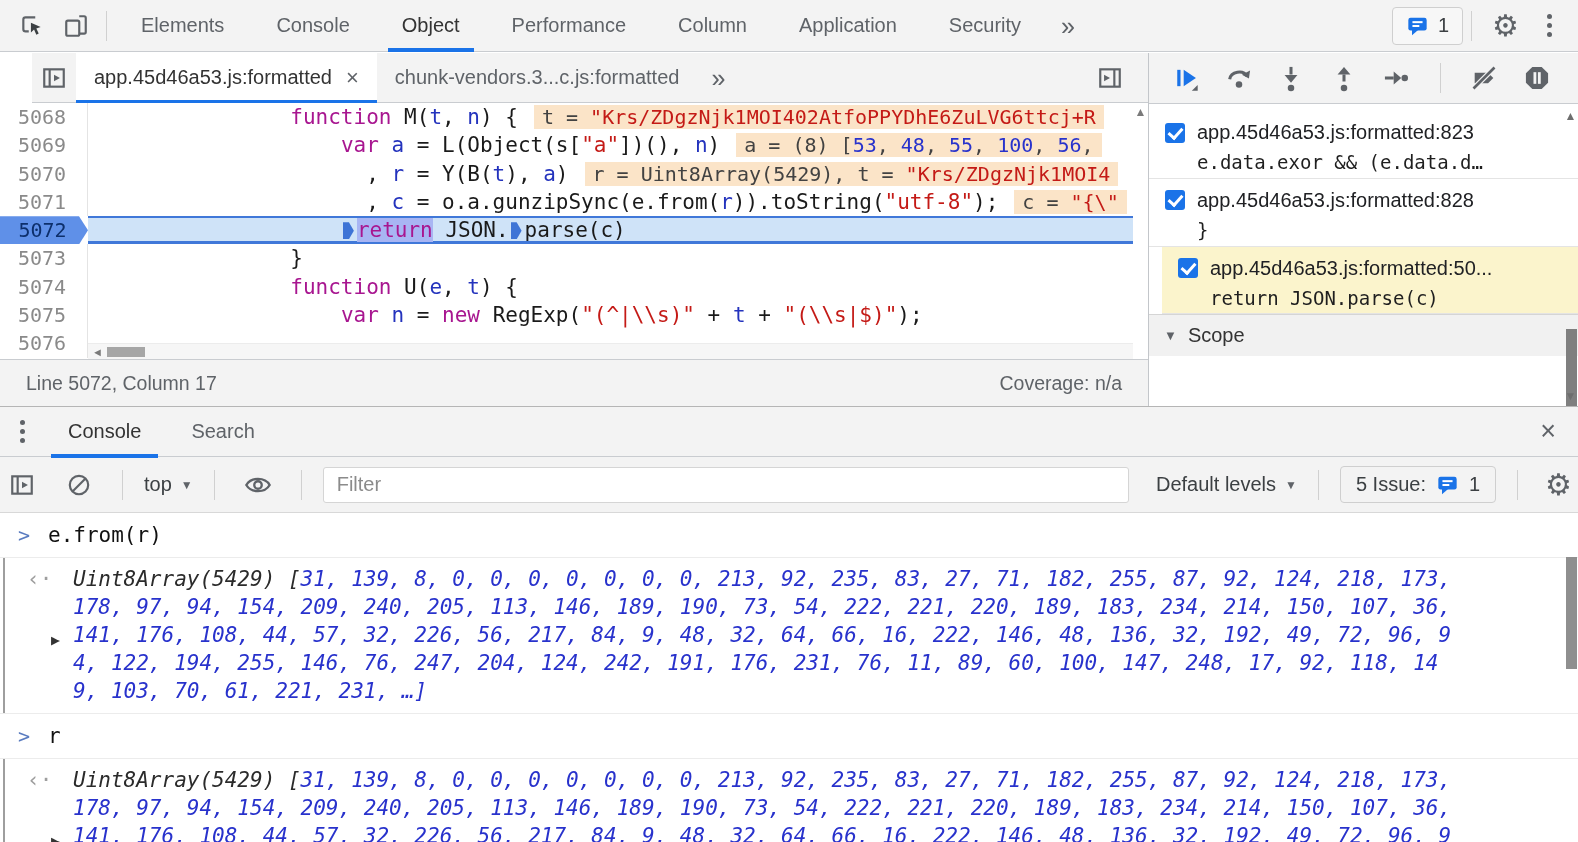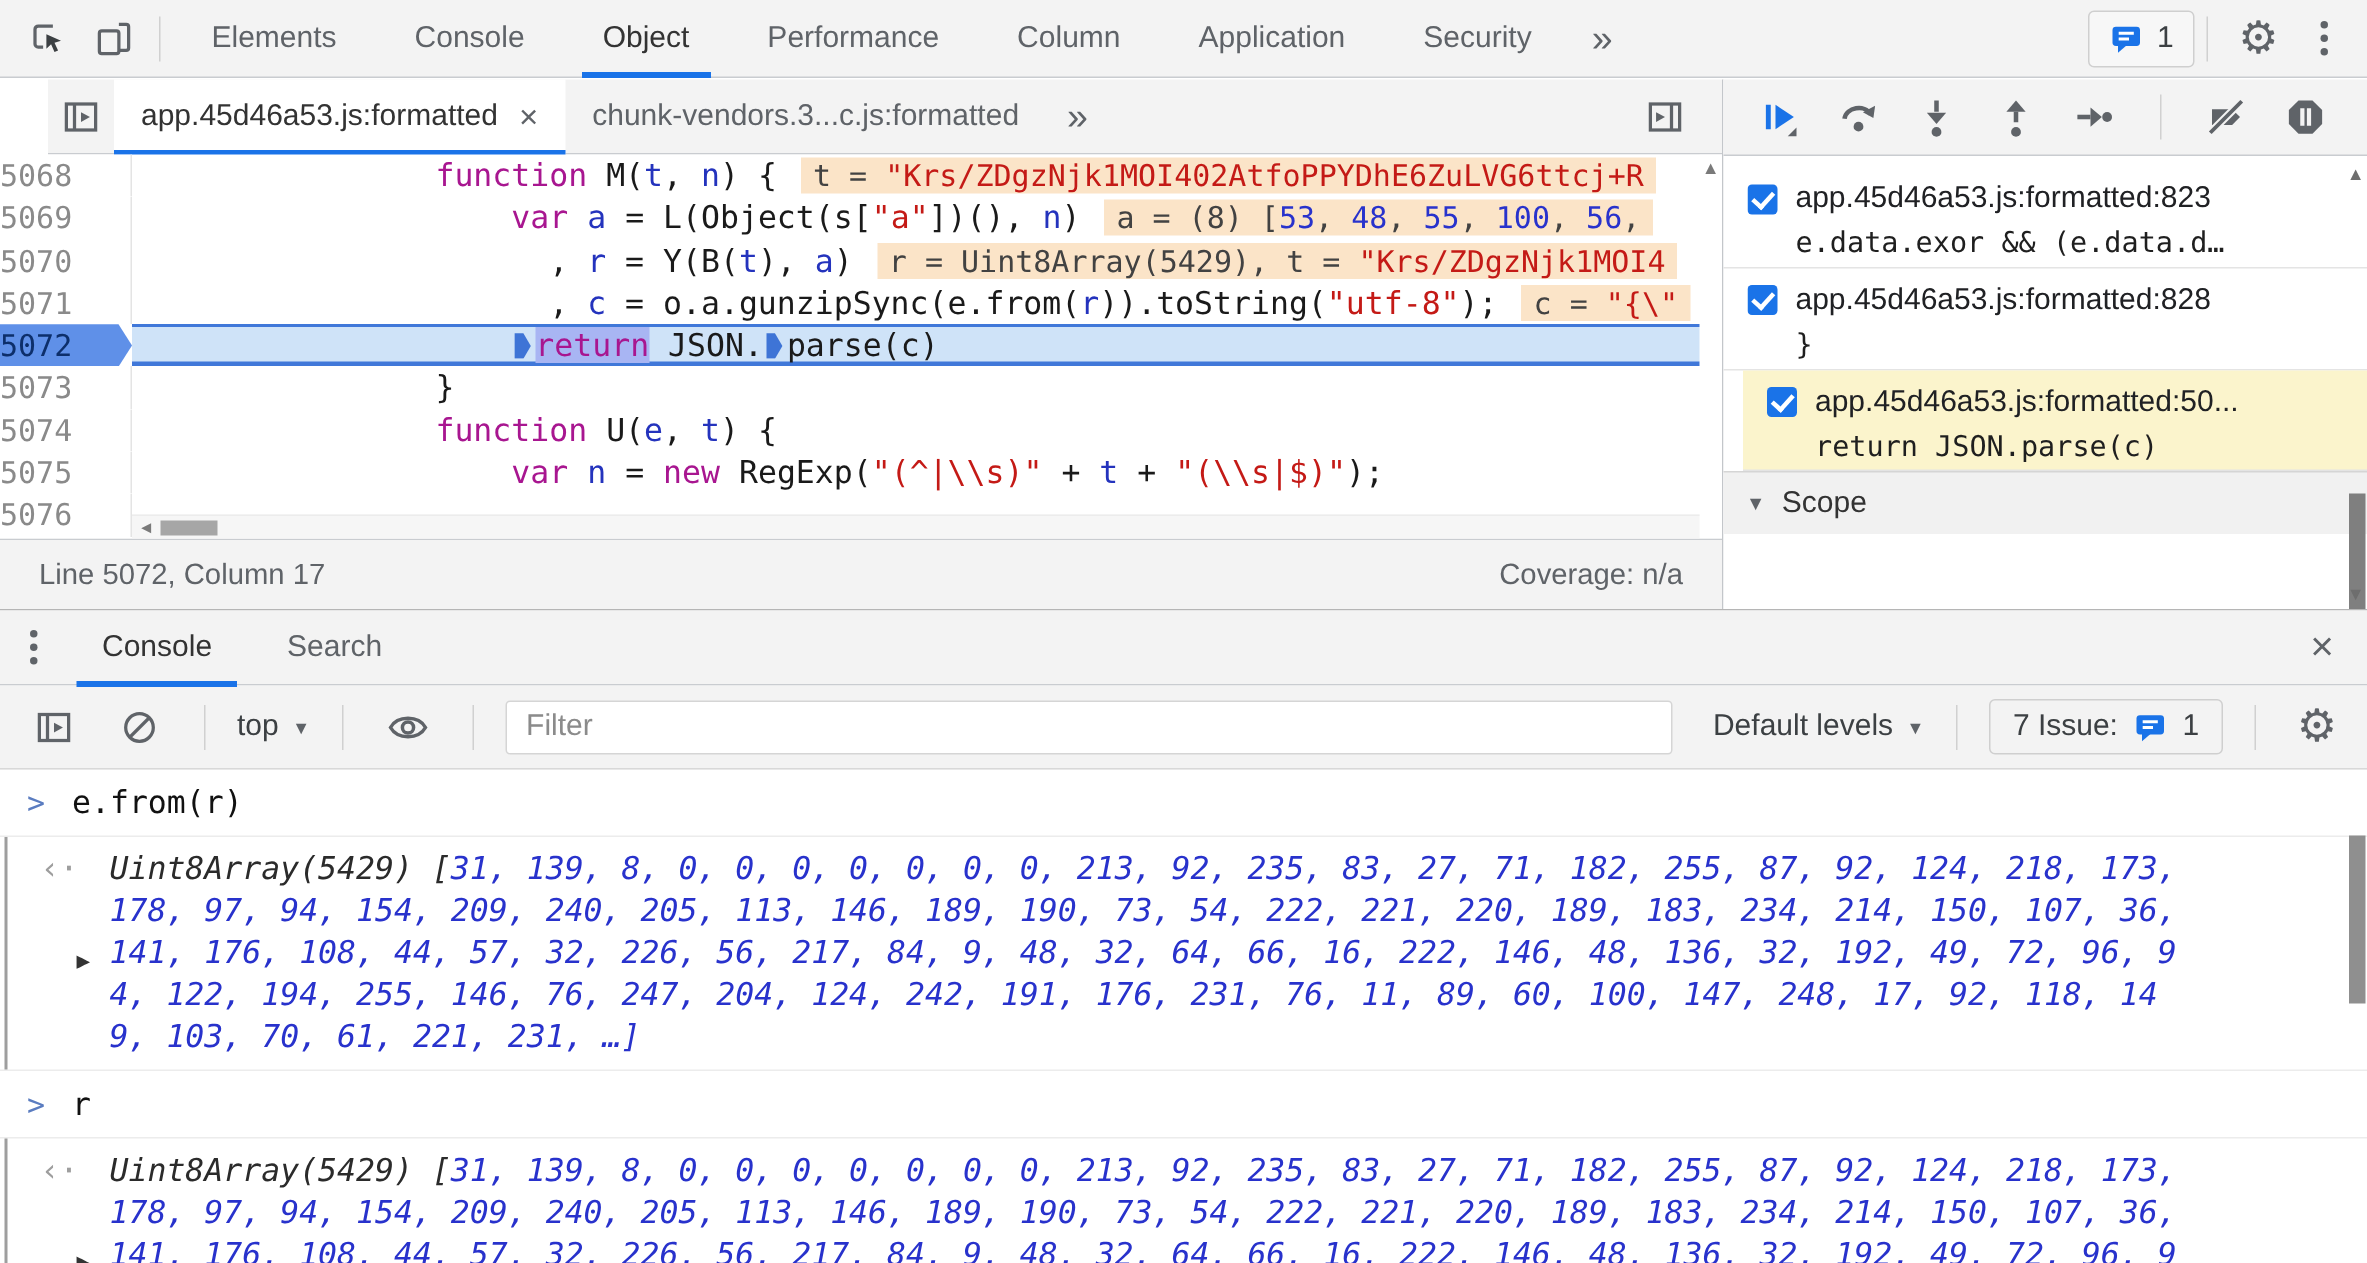--- a/index.html
+++ b/index.html
@@ -27,21 +27,21 @@
 
   .src-tabbar { height:50px; background:#f3f3f3; border-bottom:1px solid #c9ccd0; display:flex; align-items:center; flex:none;margin-left:32px; }
   .ftab { height:50px; display:flex; align-items:center; padding:0 18px; font-size:20px; color:#5f6368; position:relative; white-space:nowrap; }
   .ftab.active { background:#fff; color:#333; }
   .ftab.active::after { content:""; position:absolute; left:0; right:0; bottom:-1px; height:4px; background:#1a73e8; }
   .ftab .x { margin-left:14px; font-size:22px; color:#5f6368; }
 
   
   #editor { flex:1; position:relative; overflow:hidden; background:#fff; }
   .code-row { display:flex; height:28.3px; overflow:hidden; white-space:pre; }
-  .ln { width:88px; flex:none; text-align:left; padding-right:3px; color:#8a8a8a;
+  .ln { width:88px; flex:none; text-align:center; padding-right:3px; color:#8a8a8a;
         font:20px/28.3px "DejaVu Sans Mono",monospace; border-right:1px solid #e4e4e4; background:#fff; }
   .ln.paused { background:#5f90e8; color:#0d2f6b; border-right:none;
                clip-path:polygon(0 0,calc(100% - 9px) 0,100% 50%,calc(100% - 9px) 100%,0 100%); }
   .cl { flex:1; font:21px/28.3px "DejaVu Sans Mono",monospace; color:#1a1a1a; white-space:pre; }
   .code-row.paused .cl { background:#cfe3f8; box-shadow:inset 0 2px 0 #4078d9, inset 0 -3px 0 #4078d9; }
   .kw { color:#a81690; } .vr { color:#2433bd; } .st { color:#c41a16; } .pl { color:#1a1a1a; }
   .kwhl { background:#a8b5f3; color:#a81690; }
   .mk { display:inline-block; width:11px; height:17px; background:#3e74d6; vertical-align:-2px; margin:0 3px 0 2px;
         clip-path:polygon(0 0,55% 0,100% 50%,55% 100%,0 100%); }
   .hint { background:#fbe4c8; margin-left:16px; padding:0 8px; font-size:20px; color:#424242; }
@@ -81,21 +81,21 @@
   
   #drawer { position:absolute; top:406px; left:0; width:1578px; bottom:0; border-top:1px solid #b5b5b5;
             background:#fff; display:flex; flex-direction:column; }
   .drawer-header { height:50px; background:#f3f3f3; border-bottom:1px solid #c9ccd0; display:flex; align-items:center; flex:none; }
   .dtab { height:50px; display:flex; align-items:center; padding:0 25px; font-size:20px; color:#5f6368; position:relative; }
   .dtab.active { color:#333; }
   .dtab.active::after { content:""; position:absolute; left:8px; right:8px; bottom:-1px; height:4px; background:#1a73e8; z-index:2; }
   .drawer-close { margin-left:auto; margin-right:22px; font-size:27px; color:#5f6368; line-height:1; }
 
   .console-toolbar { height:56px; background:#f3f3f3; border-bottom:1px solid #d8d8d8; display:flex; align-items:center;
-                     padding:0 14px; gap:13px; font-size:20px; color:#3c4043; flex:none; }
+                     padding:0 0; gap:13px; font-size:20px; color:#3c4043; flex:none; }
   .ct-dd { display:flex; align-items:center; gap:9px; white-space:nowrap; }
   .ct-dd .tri { font-size:12px; color:#5f6368; }
   #filter-input { flex:1; height:36px; border:1px solid #d5d5d5; border-radius:3px; background:#fff;
                   font-size:20px; color:#333; padding:0 13px; font-family:"Liberation Sans",sans-serif; min-width:100px; }
   #filter-input::placeholder { color:#8b8b8b; }
   .issue-btn { border:1px solid #cfcfcf; border-radius:4px; height:37px; display:flex; align-items:center; gap:10px;
                padding:0 15px; background:#f3f3f3; white-space:nowrap; }
 
   #console-out { flex:1; overflow:hidden; position:relative; }
   .c-entry { border-bottom:1px solid #ececec; position:relative; }
@@ -349,21 +349,21 @@
       </svg>
     </div>
     <div class="vdiv"></div>
     <input id="filter-input" placeholder="Filter" style="">
     <div class="ct-dd" style="margin-left:14px;">
       <span>Default levels</span>
       <span class="tri" style="font-size:12px;color:#5f6368;">▼</span>
     </div>
     <div class="vdiv"></div>
     <div class="issue-btn">
-      <span>7 Issue:</span>
+      <span>5 Issue:</span>
       <svg width="23" height="22" viewBox="0 0 24 24">
         <rect x="2" y="3" width="20" height="14" rx="2.5" fill="#1a73e8"></rect>
         <path d="M6 16 v6 l7 -6 z" fill="#1a73e8"></path>
         <line x1="6.5" y1="7.8" x2="17.5" y2="7.8" stroke="#fff" stroke-width="2.2"></line>
         <line x1="6.5" y1="12" x2="14" y2="12" stroke="#fff" stroke-width="2.2"></line>
       </svg>
       <span>1</span>
     </div>
     <div class="vdiv"></div>
     <div class="gear" style="padding:0 6px;">⚙</div>

